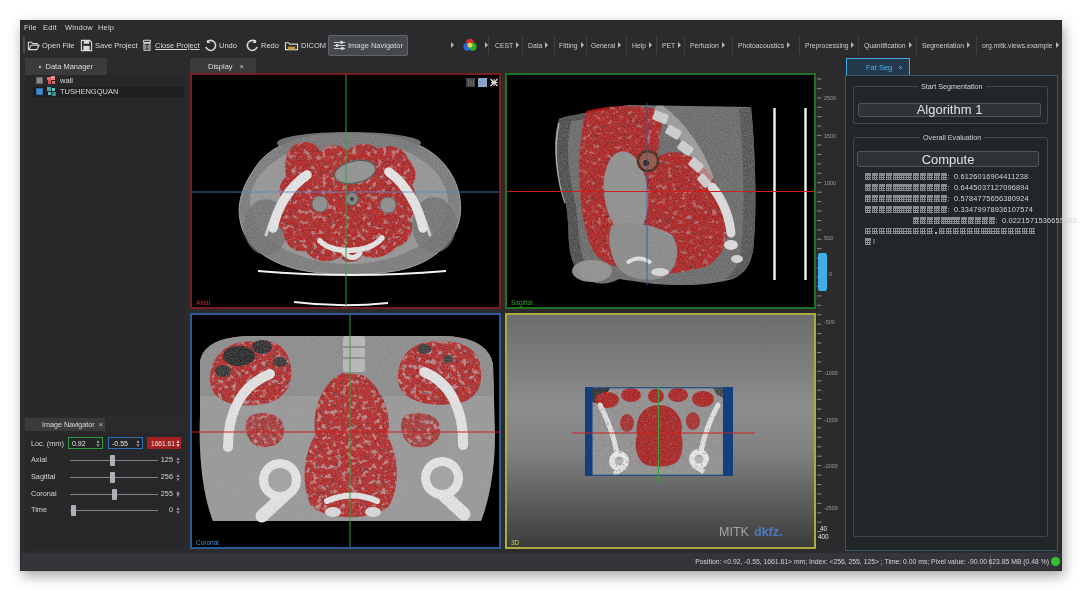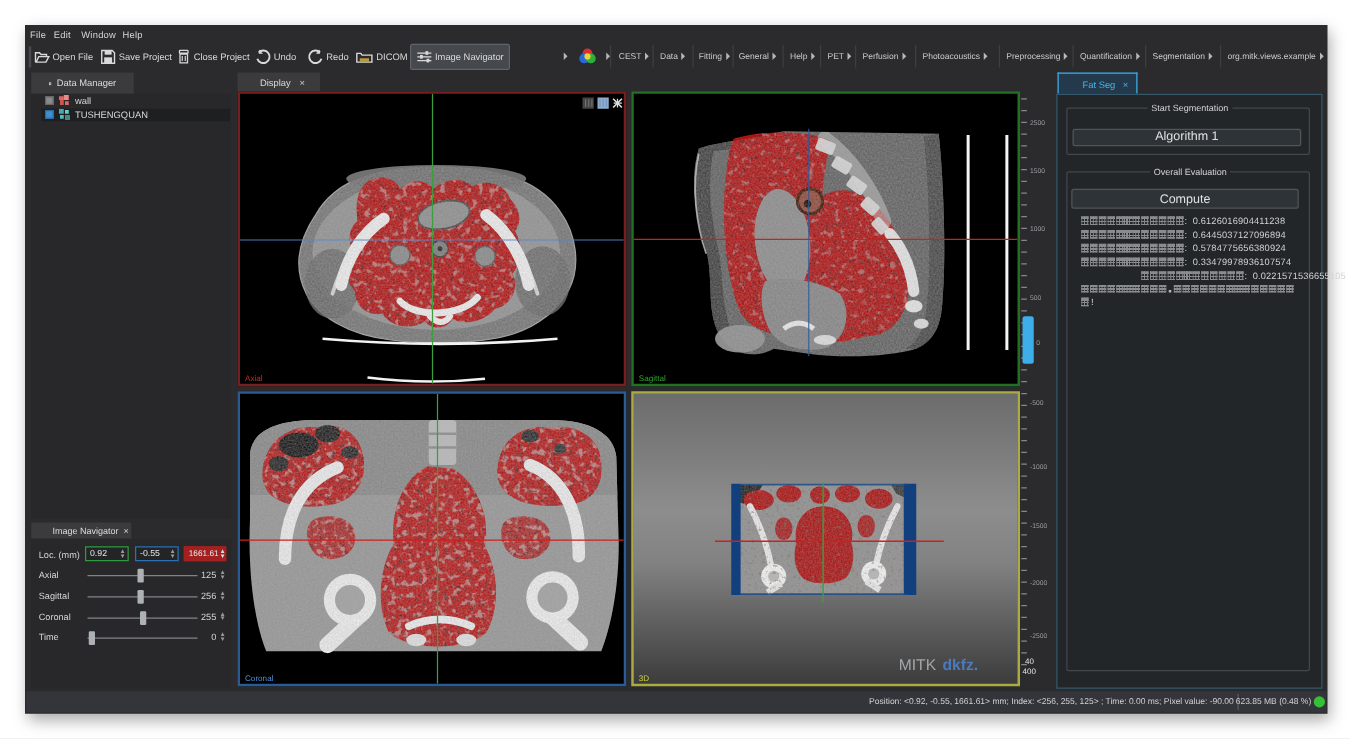--- a/index.html
+++ b/index.html
@@ -26,21 +26,21 @@
 .trow{position:absolute;display:flex;align-items:center;font-size:7.5px;color:#d8d8d8;}
 
 .vp{position:absolute;background:#000;}
 .vp svg{filter:blur(0.45px);}
 
 .rpanel{position:absolute;left:825px;top:55px;width:213px;height:476px;
  background:#232629;border:1px solid #35596b;}
 .group{position:absolute;border:1px solid #43474c;border-radius:2px;}
 .gtitle{position:absolute;font-size:7.2px;color:#d2d3d4;background:#232629;padding:0 3px;white-space:nowrap;}
 .rbtn{position:absolute;background:#2e3338;border:1px solid #515559;border-radius:2px;
- color:#dfe0e1;font-size:10px;display:flex;align-items:center;justify-content:center;}
+ color:#dfe0e1;font-size:13px;display:flex;align-items:center;justify-content:center;}
 .cnline{position:absolute;height:8px;display:flex;align-items:center;white-space:nowrap;}
 .cn{display:inline-block;width:6.2px;height:6.6px;margin-right:.7px;opacity:.72;
  background:
   linear-gradient(90deg,#b2b3b4 0 1px,transparent 1px 2.2px,#b2b3b4 2.2px 3.2px,transparent 3.2px 4.4px,#b2b3b4 4.4px 5.4px,transparent 5.4px 6.2px),
   linear-gradient(0deg,#b2b3b4 0 1px,transparent 1px 2.3px,#b2b3b4 2.3px 3.3px,transparent 3.3px 4.5px,#b2b3b4 4.5px 6.6px);}
 .cnc{display:inline-block;width:2.5px;height:2.5px;background:#b6b7b8;margin:4px 2px 0 1px;}
 .num{font-size:7.4px;color:#d2d3d4;letter-spacing:.15px;}
 
 .inlabel{position:absolute;font-size:7.3px;color:#d5d5d5;}
 .spin{position:absolute;height:12px;font-size:7px;color:#e6e6e6;display:flex;align-items:center;padding-left:3px;background:#222426;}
@@ -67,21 +67,21 @@
         <path d="M2 11.5 L4.3 6.8 L13 6.8 L10.5 11.5 Z" fill="none" stroke="#d9d9d9" stroke-width="1.2"></path>
       </svg>
  Open File</div>
 <div class="tbtn" style="left:60px;">
  <svg width="13" height="13" viewBox="0 0 14 14">
         <path d="M1.5 1.5 H10.5 L12.5 3.5 V12.5 H1.5 Z" fill="none" stroke="#d9d9d9" stroke-width="1.2"></path>
         <rect x="4" y="1.5" width="6" height="3.6" fill="#d9d9d9"></rect>
         <rect x="3.6" y="7.4" width="6.8" height="5.1" fill="#d9d9d9"></rect>
       </svg>
  Save Project</div>
-<div class="tbtn" style="left:121px;">
+<div class="tbtn" style="left:121px;text-decoration:underline;">
  <svg width="12" height="13" viewBox="0 0 14 14">
         <rect x="3" y="1" width="8" height="2.6" rx="0.6" fill="none" stroke="#d9d9d9" stroke-width="1.2"></rect>
         <path d="M3.5 4.5 H10.5 V12.5 H3.5 Z" fill="none" stroke="#d9d9d9" stroke-width="1.2"></path>
         <path d="M5.6 6.2 V10.8 M8.4 6.2 V10.8" stroke="#d9d9d9" stroke-width="1.1"></path>
       </svg>
  Close Project</div>
 <div class="tbtn" style="left:184px;">
  <svg width="13" height="13" viewBox="0 0 14 14">
         <path d="M3.2 3.2 A5.4 5.4 0 1 1 2 8.6" fill="none" stroke="#d9d9d9" stroke-width="1.7"></path>
         <path d="M3.6 0.6 L3.2 4.2 L6.8 4.4 Z" fill="#d9d9d9"></path>

